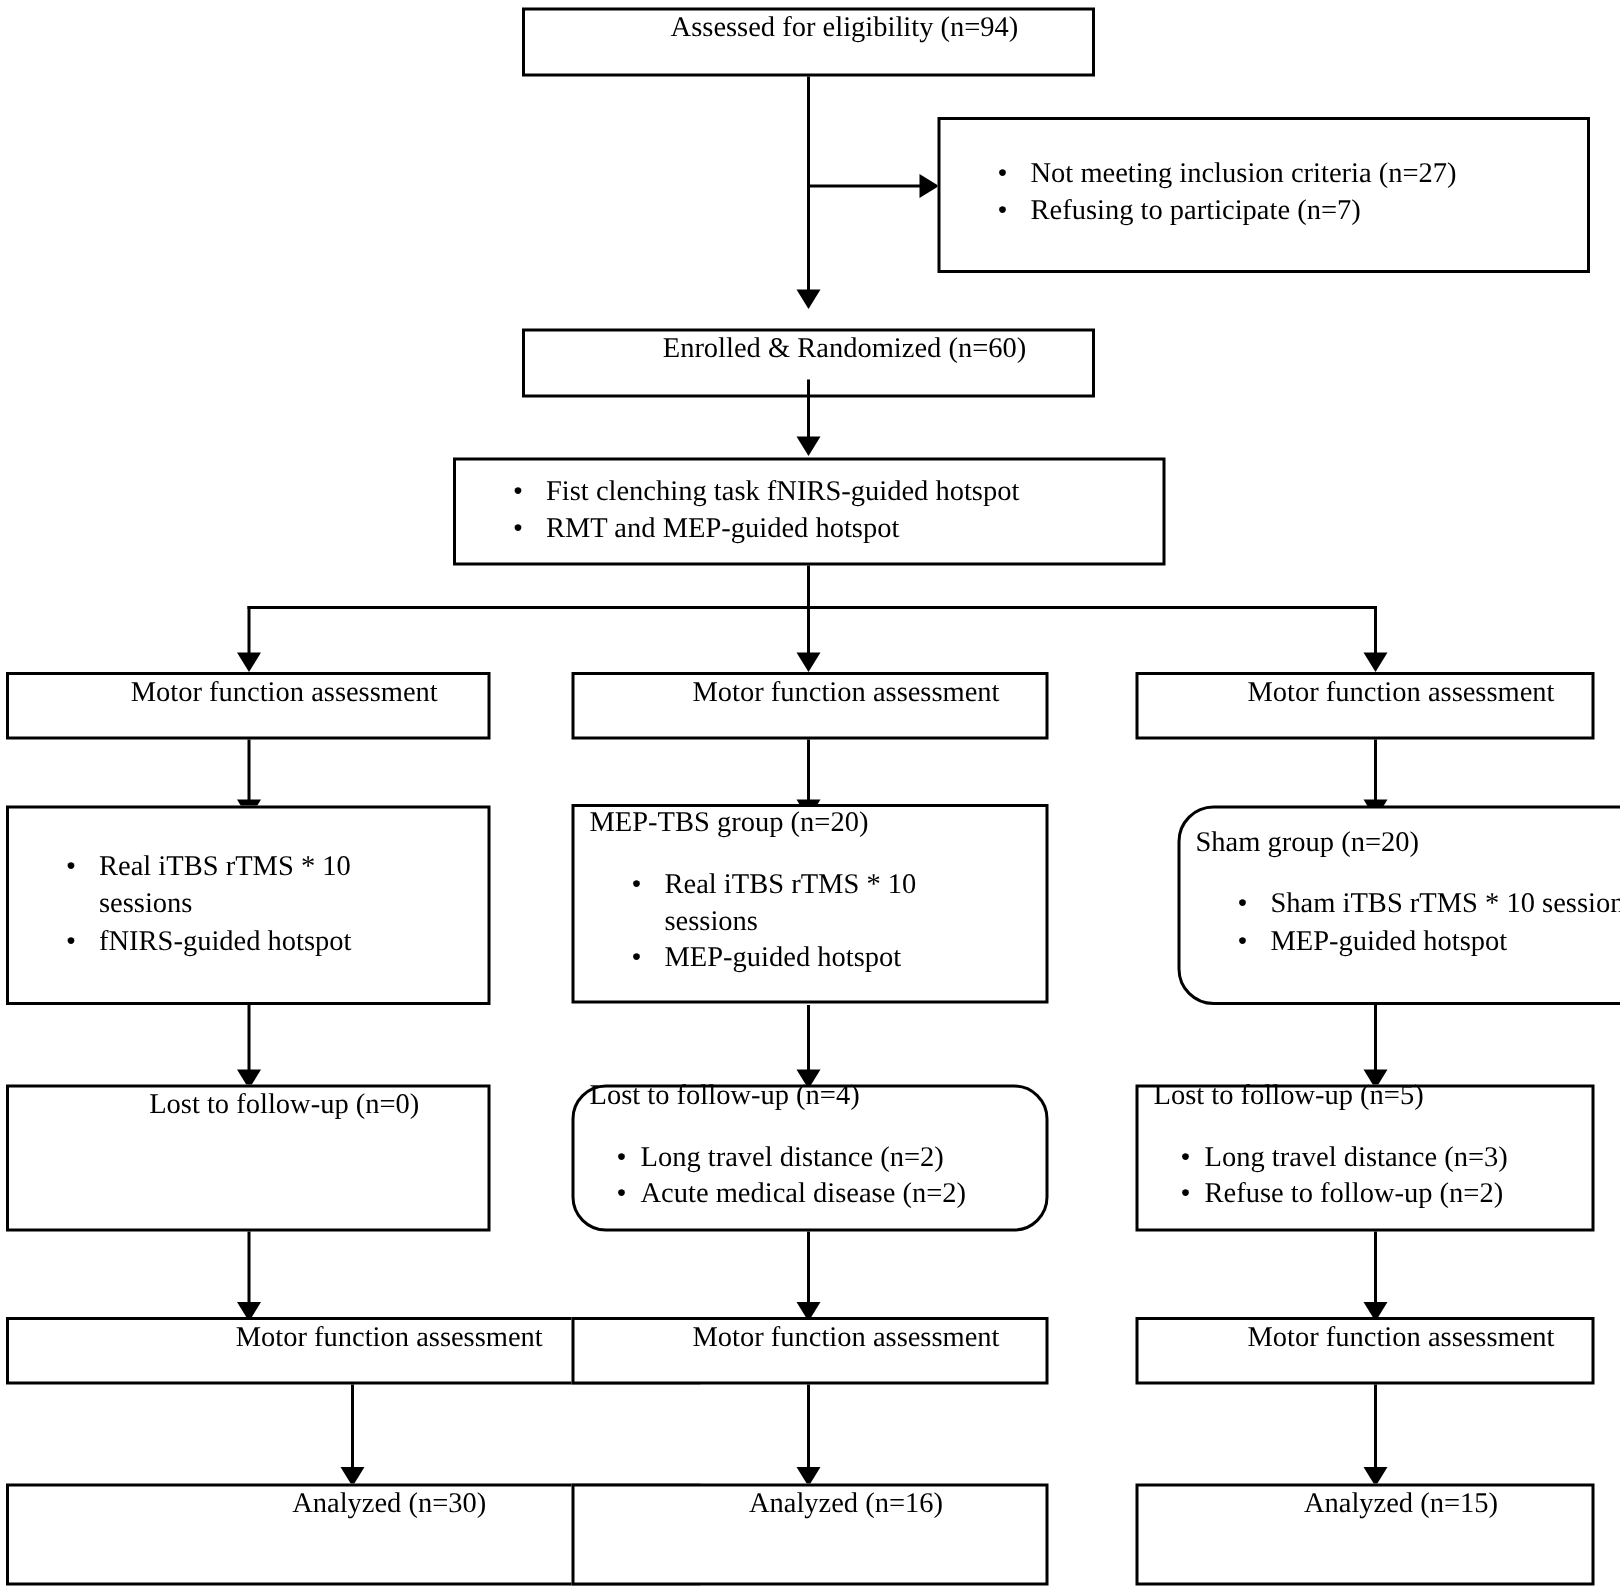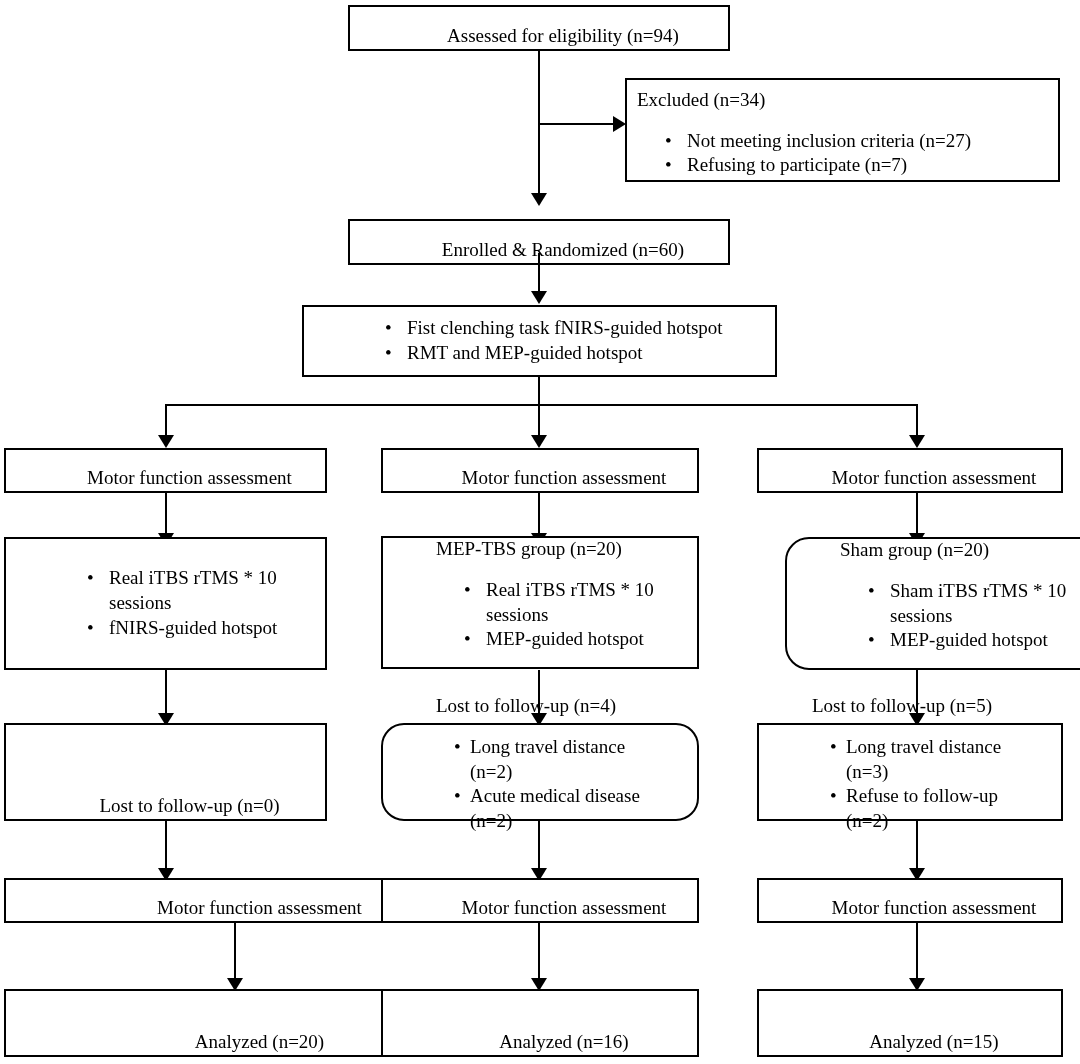--- a/index.html
+++ b/index.html
@@ -19,31 +19,30 @@
   .box {
     position: absolute;
     box-sizing: border-box;
     border: 2px solid #000000;
     background: #ffffff;
     font-size: 19px;
     line-height: 1.30;
   }
   .box.center {
     display: flex;
-    align-items: flex-end;
+    align-items: flex-start;
     justify-content: center;
     text-align: center;
     padding-left: 48px;
   }
   .box.lefty {
     display: flex;
     flex-direction: column;
     justify-content: center;
     text-align: left;
-    padding-left: 43px;
   }
   .box.topleft {
     display: flex;
     flex-direction: column;
     justify-content: flex-start;
     text-align: left;
   }
   .inner {
     padding: 0 10px;
     width: 100%;
@@ -106,21 +105,20 @@
   </div>
 
   <div class="vline" style="left:538px; top:51px; height:144px;"></div>
   <div class="arrow-down" style="left:531px; top:193px;"></div>
 
   <div class="hline" style="left:540px; top:123px; width:77px;"></div>
   <div class="arrow-right" style="left:613px; top:116px;"></div>
 
   <div class="box topleft" style="left:625px; top:78px; width:435px; height:104px; padding-top:8px;">
     <div class="inner">
-      <div class="hdr">Excluded  (n=34)</div>
       <ul class="bl">
         <li>Not meeting inclusion criteria (n=27)</li>
         <li>Refusing to participate (n=7)</li>
       </ul>
     </div>
   </div>
 
   <div class="box center" style="left:348px; top:207px; width:382px; height:46px;margin-top:12px;">
     <span class="inner hdr">Enrolled &amp; Randomized (n=60)</span>
   </div>
@@ -170,21 +168,21 @@
   <div class="vline" style="left:165px; top:821px; height:54px;"></div>
   <div class="arrow-down" style="left:158px; top:868px;"></div>
 
   <div class="box center" style="left:4px; top:878px; width:463px; height:45px;">
     <span class="inner hdr">Motor function assessment</span>
   </div>
   <div class="vline" style="left:234px; top:923px; height:60px;"></div>
   <div class="arrow-down" style="left:227px; top:978px;"></div>
 
   <div class="box center" style="left:4px; top:989px; width:463px; height:68px;">
-    <span class="inner hdr">Analyzed (n=20)</span>
+    <span class="inner hdr">Analyzed (n=30)</span>
   </div>
 
   <div class="box center" style="left:381px; top:448px; width:318px; height:45px;">
     <span class="inner hdr">Motor function assessment</span>
   </div>
   <div class="vline" style="left:538px; top:493px; height:42px;"></div>
   <div class="arrow-down" style="left:531px; top:533px;"></div>
 
   <div class="box lefty" style="left:381px; top:536px; width:318px; height:133px;">
     <div class="inner">

